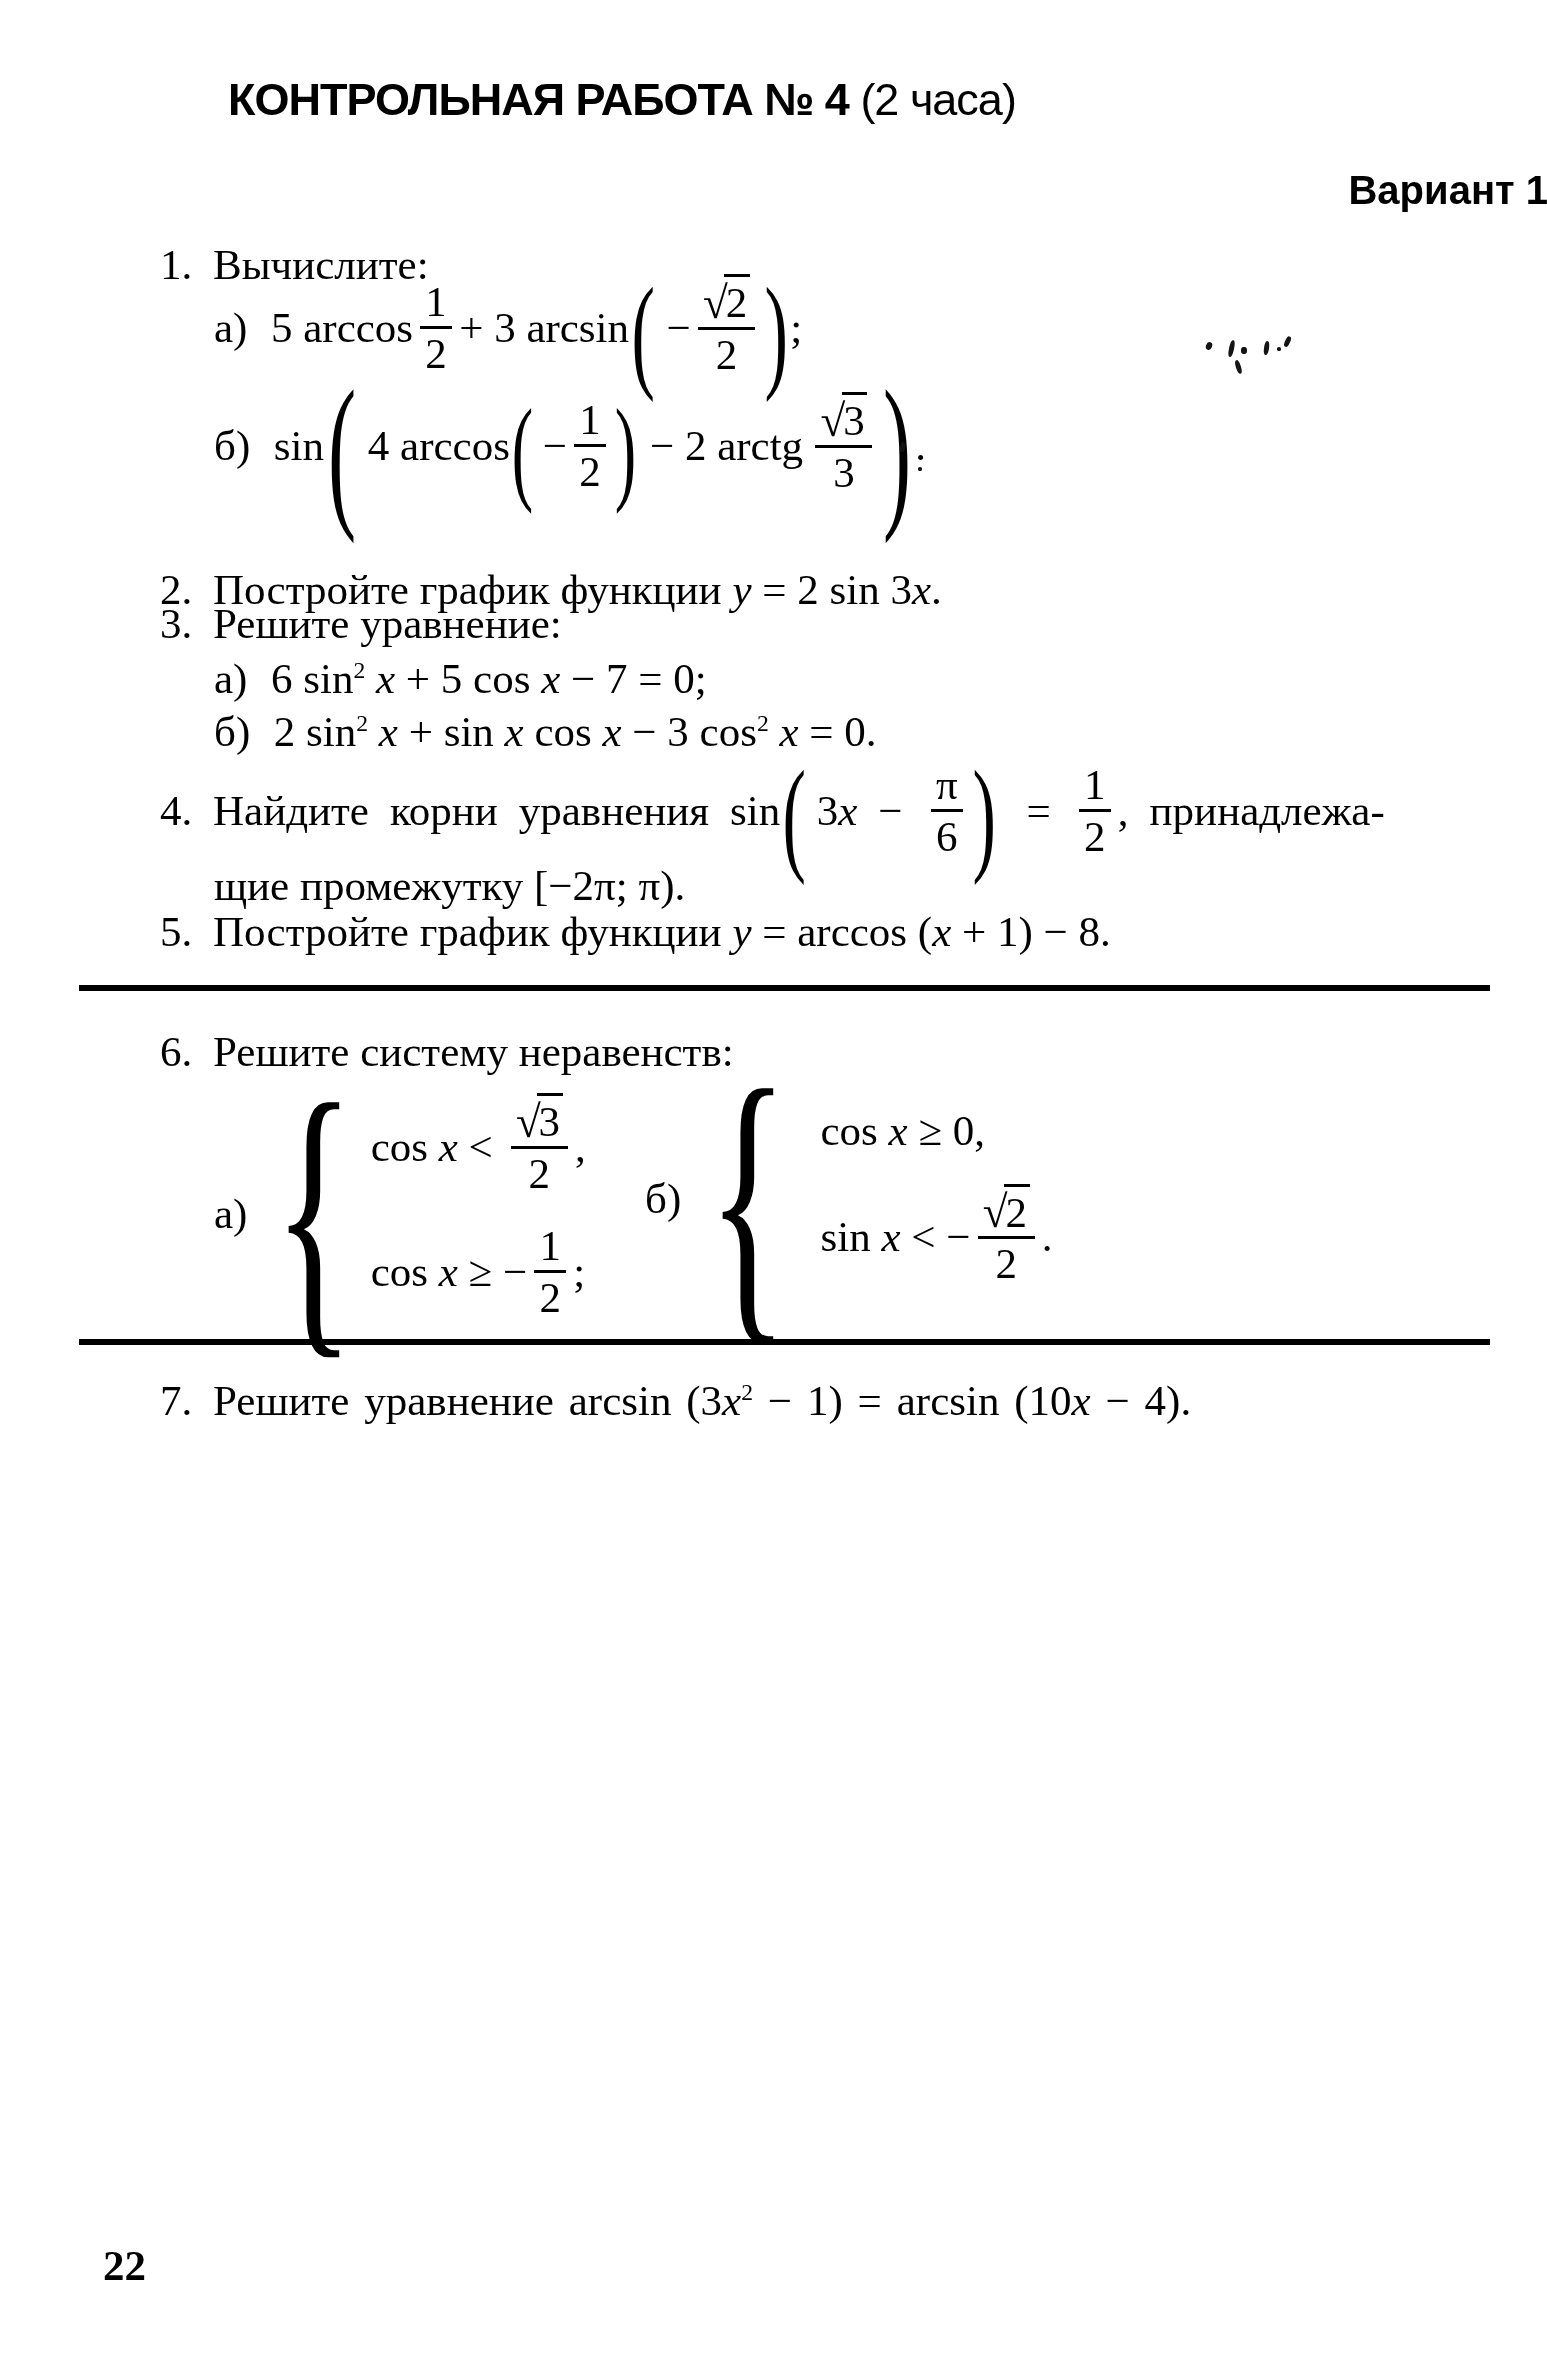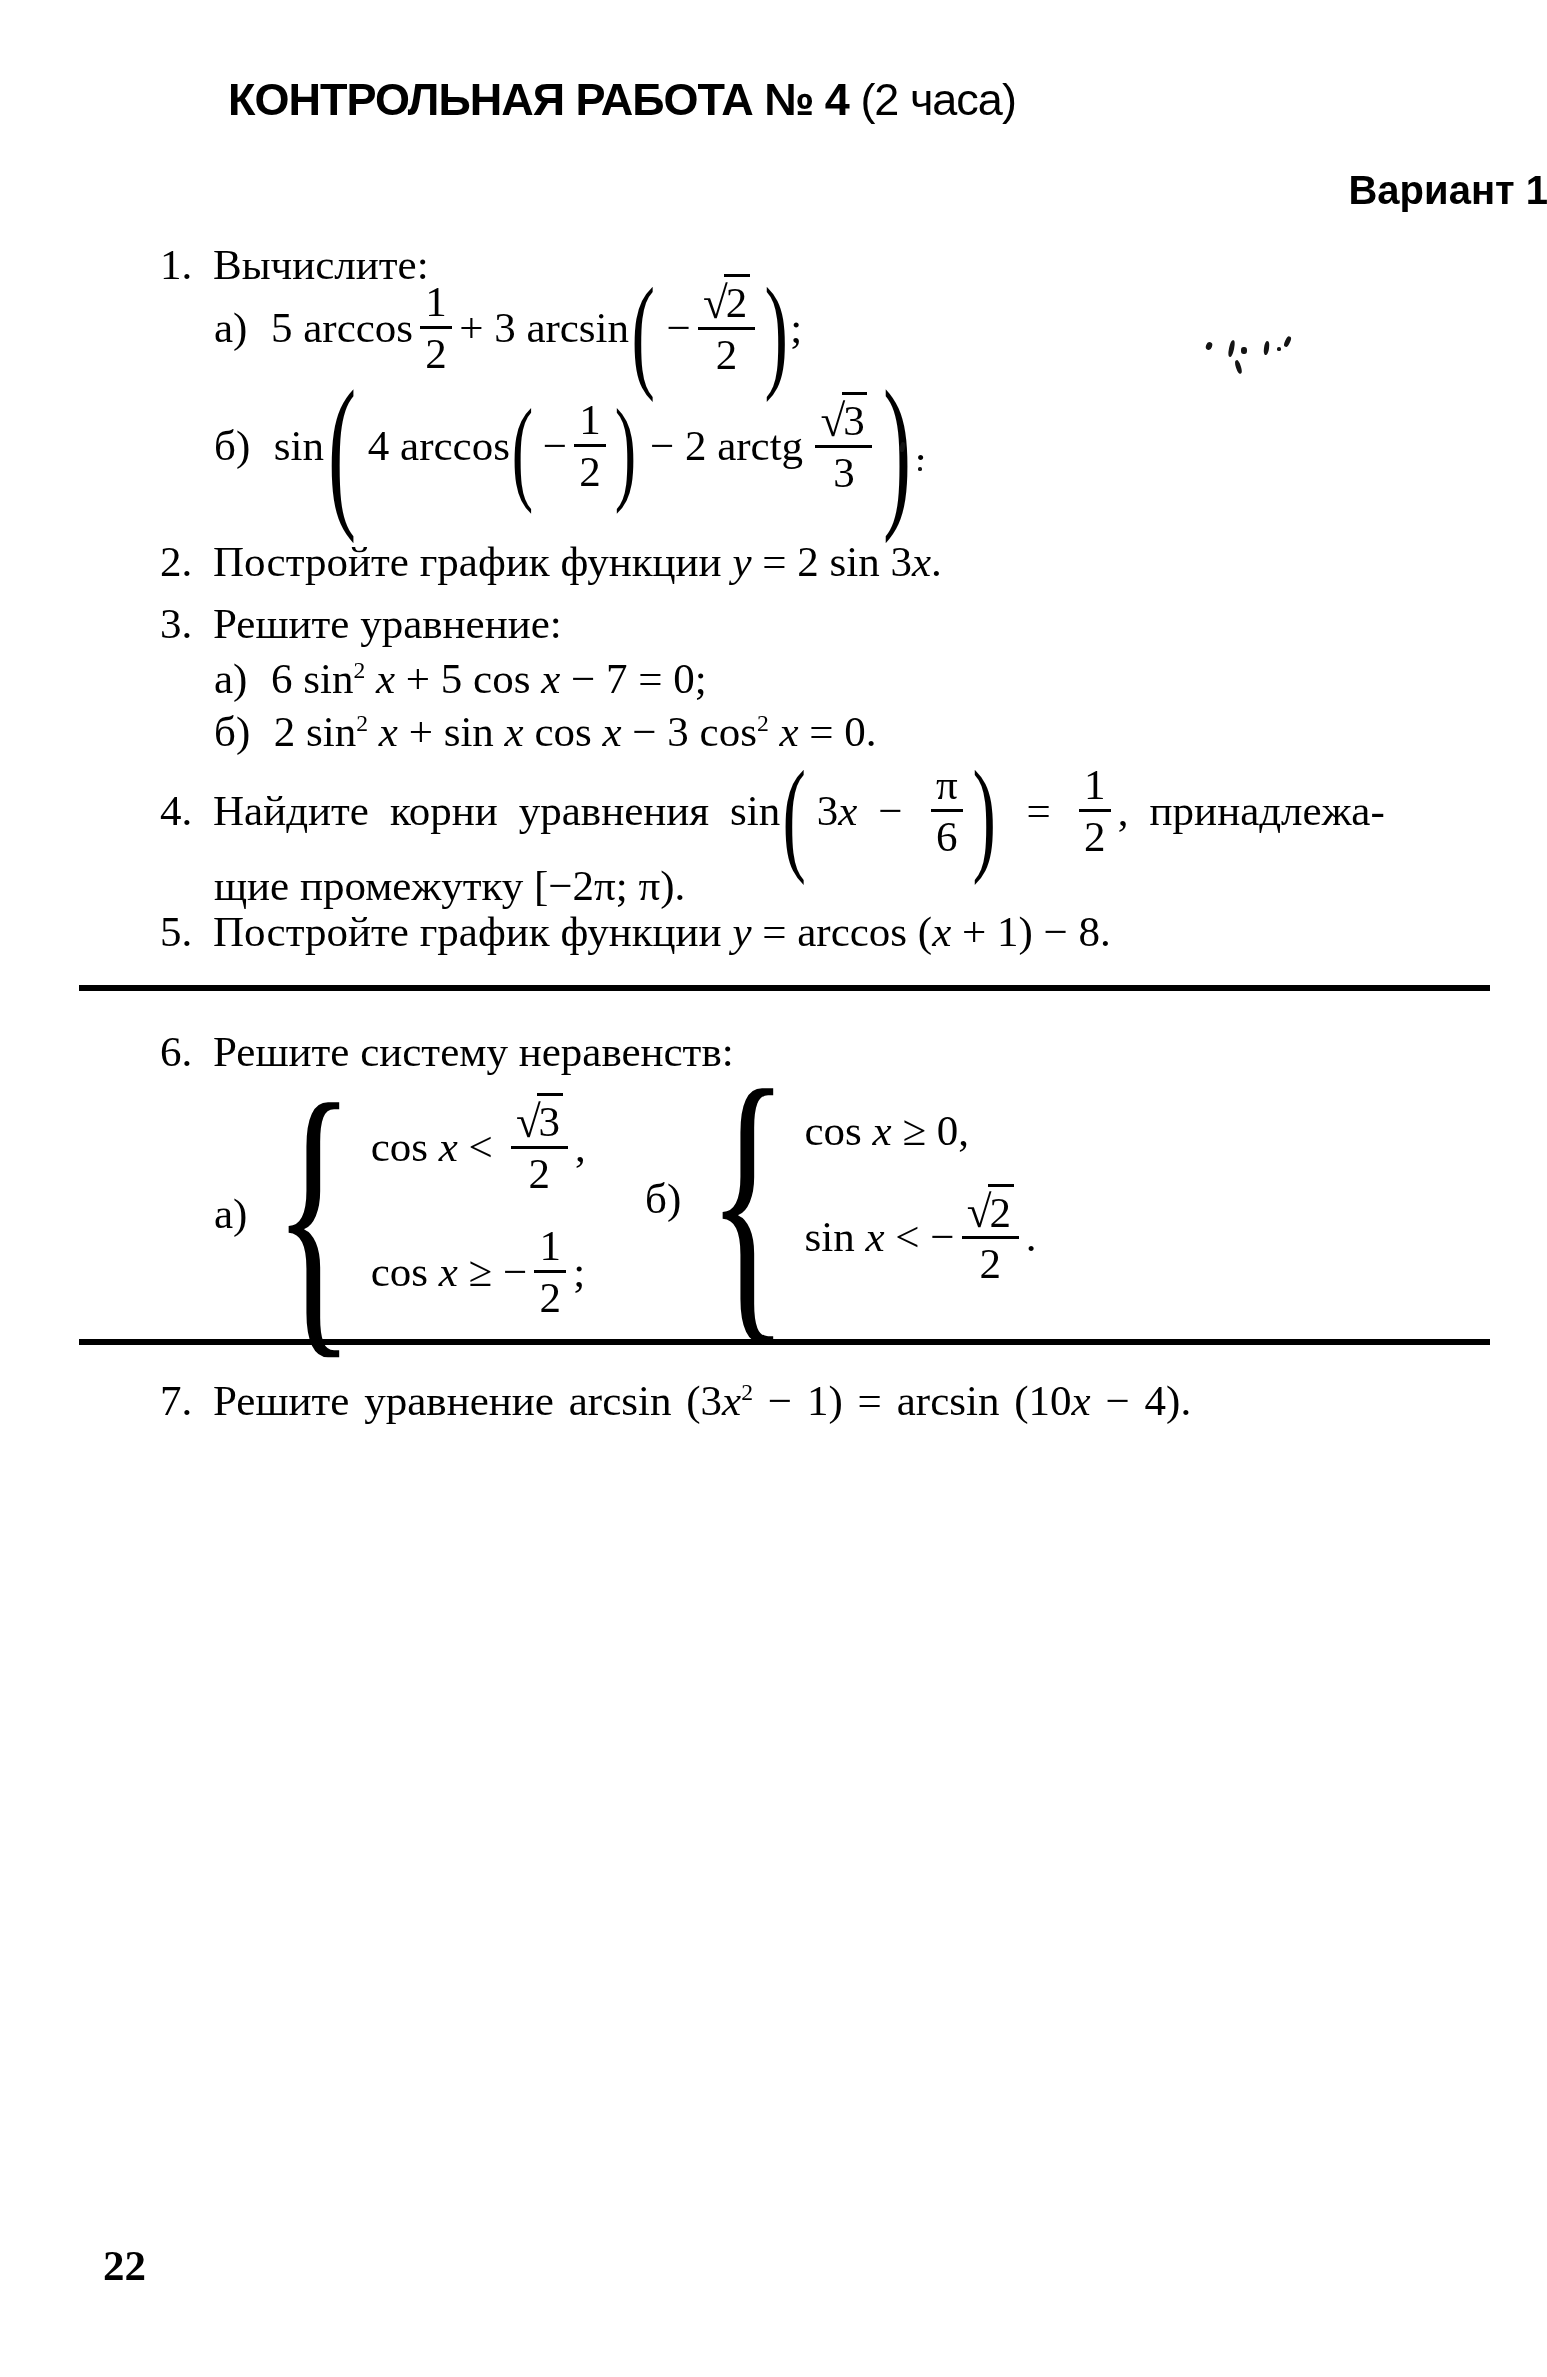--- a/index.html
+++ b/index.html
@@ -54,21 +54,21 @@
   
   .sys{position:absolute;display:flex;align-items:center;}
   .slabel{margin-right:13.3px;}
   .sysbrace{
     display:inline-block;line-height:0;font-size:308px;
     transform:scaleX(.55);margin:0 -17.4px 0 -20.5px;
     font-family:"Liberation Serif",serif;
   }
   .syscol{display:flex;flex-direction:column;}
   .syscol.ga{gap:28px;}
-  .syscol.gb{gap:38px;}
+  .syscol.gb{gap:38px;margin-left:16px;}
   .sysrow{white-space:nowrap;line-height:1.1;}
   
   .rule{position:absolute;left:79px;width:1411px;height:5.6px;background:#000;}
   
   .pageno{left:85px;top:2244px;font-weight:700;line-height:1;margin-left:18px;}
   
   .speck{position:absolute;background:#141414;border-radius:45%;}
   .wsp{word-spacing:10.3px;}
 </style>
 </head>
@@ -92,21 +92,21 @@
 <div class="fline" style="top:401px">
   <span class="flabel">б)</span><span>sin</span><span class="bp bp300">(</span><span style="margin-left:8.2px">4 arccos</span><span class="bp bp210">(</span><span style="margin-left:7.2px">−</span><span class="frac">
       <span class="num">1</span>
       <span class="den">2</span>
     </span><span class="bp bp210">)</span><span style="margin:0 5.1px 0 11.3px">− 2 arctg</span><span class="frac">
       <span class="num"><span class="radix">√</span><span class="radand">3</span></span>
       <span class="den">3</span>
     </span><span class="bp bp300">)</span><span>.</span>
 </div>
 
-<div class="abs pline" style="top:538px"><span class="pnum">2.</span><span>Постройте график функции </span><span class="iv">y</span><span> = 2 sin 3</span><span class="iv">x</span><span>.</span></div>
+<div class="abs pline" style="top:566px"><span class="pnum">2.</span><span>Постройте график функции </span><span class="iv">y</span><span> = 2 sin 3</span><span class="iv">x</span><span>.</span></div>
 
 <div class="abs pline" style="top:600px"><span class="pnum">3.</span><span>Решите уравнение:</span></div>
 
 <div class="abs pline indent" style="top:655px"><span class="flabel">а)</span><span>6 sin</span><sup class="s2">2</sup>&nbsp;<span class="iv">x</span><span> + 5 cos </span><span class="iv">x</span><span> − 7 = 0;</span></div>
 
 <div class="abs pline indent" style="top:708px"><span class="flabel">б)</span><span>2 sin</span><sup class="s2">2</sup>&nbsp;<span class="iv">x</span><span> + sin </span><span class="iv">x</span><span> cos </span><span class="iv">x</span><span> − 3 cos</span><sup class="s2">2</sup>&nbsp;<span class="iv">x</span><span> = 0.</span></div>
 
 <div class="abs pline wsp" style="top:767px"><span class="pnum">4.</span><span>Найдите корни уравнения sin</span><span class="bp bp230">(</span><span style="margin-left:8.2px">3</span><span class="iv">x</span><span> − </span><span class="frac">
       <span class="num">π</span>
       <span class="den">6</span>

